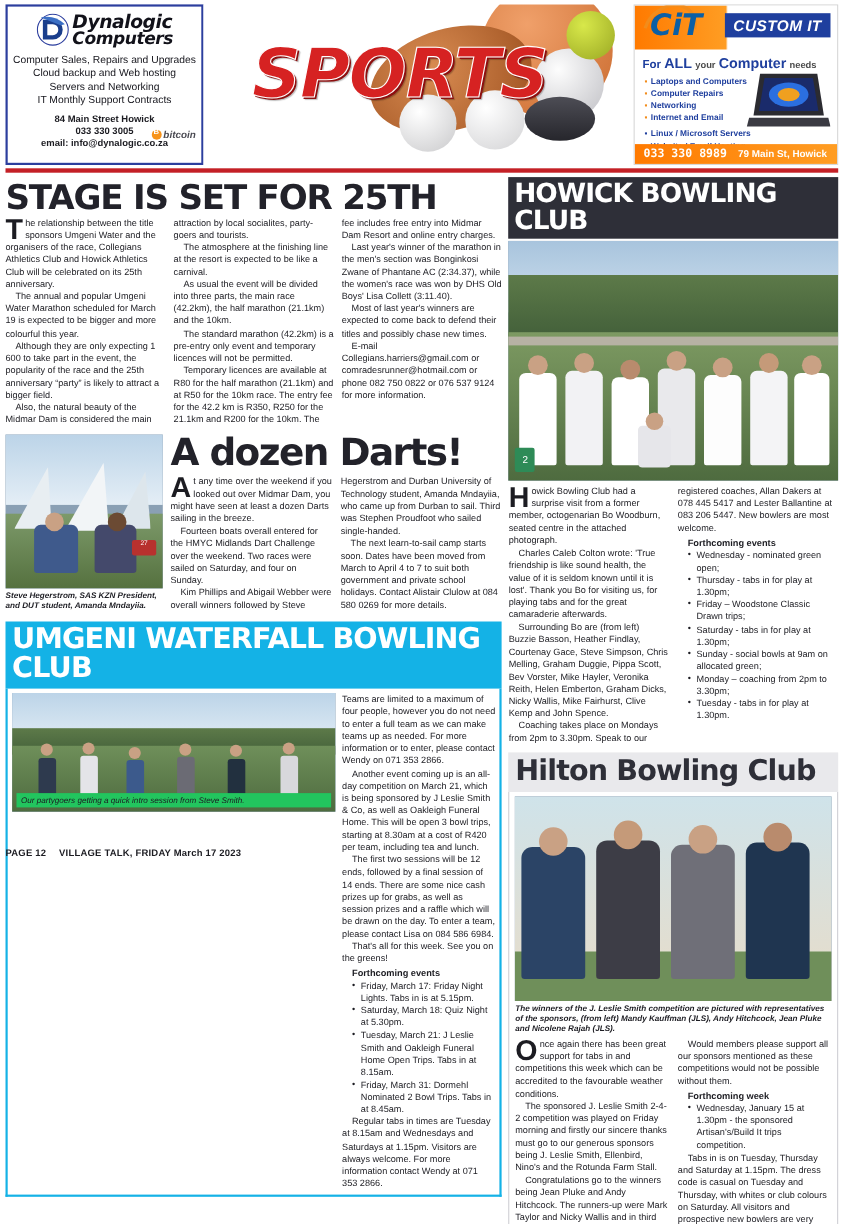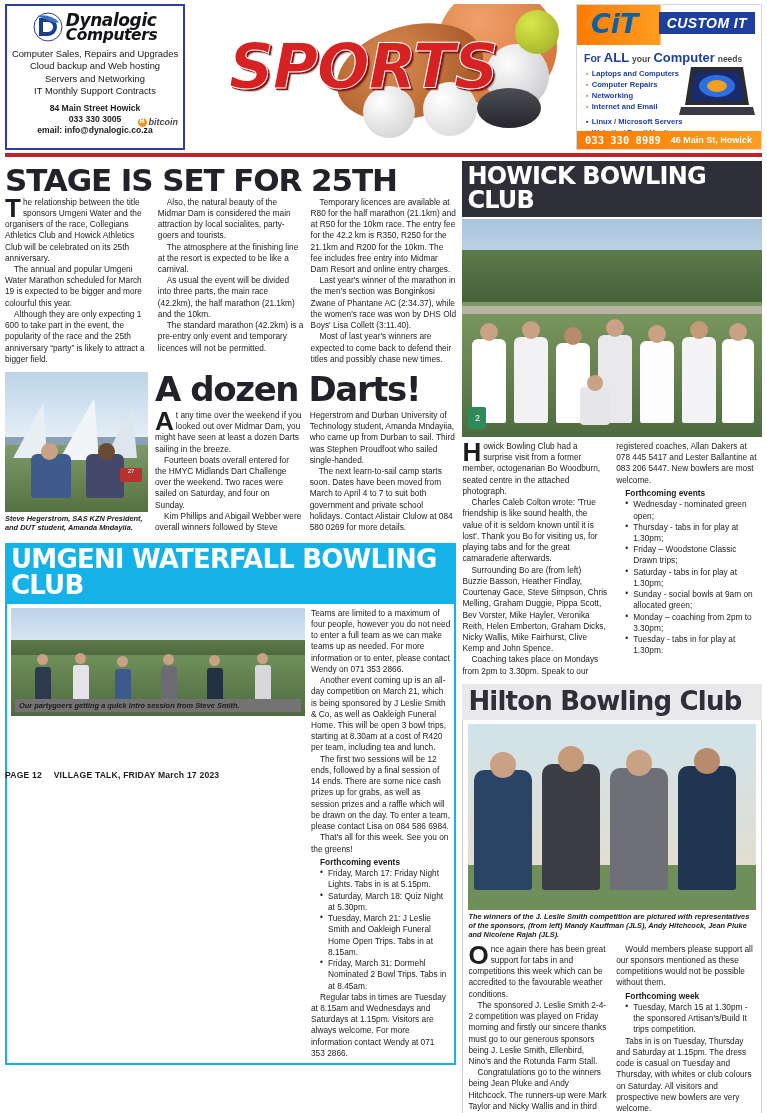--- a/index.html
+++ b/index.html
@@ -213,21 +213,21 @@
         <svg width="78" height="55" viewBox="0 0 78 55">
           <polygon points="14,2 66,2 72,40 8,40" fill="#2b2b31"></polygon>
           <polygon points="18,6 62,6 67,36 13,36" fill="#1a2b6b"></polygon>
           <ellipse cx="40" cy="21" rx="18" ry="11" fill="#2b6fe0"></ellipse>
           <ellipse cx="40" cy="21" rx="10" ry="6" fill="#f0a020"></ellipse>
           <polygon points="4,42 76,42 78,50 2,50" fill="#3a3a42"></polygon>
         </svg>
       </div>
       <div class="cit-bottom">
         <span>033 330 8989</span>
-        <span class="addr">46 Main St, Howick</span>
+        <span class="addr">79 Main St, Howick</span>
       </div>
     </div>
   </div>
 
   <div class="red-rule"></div>
 
   <div class="main">
 
     <div class="col-left">
 
@@ -239,20 +239,21 @@
         <p class="first dropcap">The relationship between the title sponsors Umgeni Water and the organisers of the race, Collegians Athletics Club and Howick Athletics Club will be celebrated on its 25th anniversary.</p>
         <p>The annual and popular Umgeni Water Marathon scheduled for March 19 is expected to be bigger and more colourful this year.</p>
         <p>Although they are only expecting 1 600 to take part in the event, the popularity of the race and the 25th anniversary “party” is likely to attract a bigger field.</p>
         <p>Also, the natural beauty of the Midmar Dam is considered the main attraction by local socialites, party-goers and tourists.</p>
         <p>The atmosphere at the finishing line at the resort is expected to be like a carnival.</p>
         <p>As usual the event will be divided into three parts, the main race (42.2km), the half marathon (21.1km) and the 10km.</p>
         <p>The standard marathon (42.2km) is a pre-entry only event and temporary licences will not be permitted.</p>
         <p>Temporary licences are available at R80 for the half marathon (21.1km) and at R50 for the 10km race. The entry fee for the 42.2 km is R350, R250 for the 21.1km and R200 for the 10km. The fee includes free entry into Midmar Dam Resort and online entry charges.</p>
         <p>Last year's winner of the marathon in the men's section was Bonginkosi Zwane of Phantane AC (2:34.37), while the women's race was won by DHS Old Boys' Lisa Collett (3:11.40).</p>
         <p>Most of last year's winners are expected to come back to defend their titles and possibly chase new times.</p>
+        <p>E-mail Collegians.harriers@gmail.com or comradesrunner@hotmail.com or phone 082 750 0822 or 076 537 9124 for more information.</p>
       </div>
 
       <div style="display:flex;gap:7px;margin-top:7px;">
         <div style="width:143px;">
           <div class="photo" style="height:140px;">
             <div class="sky"></div>
             <div class="ground" style="height:48%;background:linear-gradient(#7d9a6a,#55713f);"></div>
             <div style="position:absolute;left:8px;top:30px;width:34px;height:56px;background:#e8eef2;clip-path:polygon(90% 0,100% 100%,0 100%);"></div>
             <div style="position:absolute;left:54px;top:26px;width:40px;height:62px;background:#f2f5f7;clip-path:polygon(88% 0,100% 100%,0 100%);"></div>
             <div style="position:absolute;left:100px;top:34px;width:32px;height:52px;background:#dde6ec;clip-path:polygon(85% 0,100% 100%,0 100%);"></div>
@@ -290,21 +291,21 @@
                 <div class="fig" style="left:62px;width:16px;height:42px;background:#e4e4e8;"></div>
                 <div class="head" style="left:64px;bottom:48%;width:11px;height:11px;"></div>
                 <div class="fig" style="left:104px;width:16px;height:38px;background:#3c5a8c;"></div>
                 <div class="head" style="left:106px;bottom:45%;width:11px;height:11px;"></div>
                 <div class="fig" style="left:150px;width:16px;height:41px;background:#6b6b74;"></div>
                 <div class="head" style="left:152px;bottom:47%;width:11px;height:11px;"></div>
                 <div class="fig" style="left:196px;width:16px;height:39px;background:#22303f;"></div>
                 <div class="head" style="left:198px;bottom:46%;width:11px;height:11px;"></div>
                 <div class="fig" style="left:244px;width:16px;height:42px;background:#d8d8dc;"></div>
                 <div class="head" style="left:246px;bottom:48%;width:11px;height:11px;"></div>
-                <div style="position:absolute;left:4px;right:4px;bottom:4px;background:#737373;padding:2px 4px;font-size:7.4px;font-style:italic;font-weight:bold;">Our partygoers getting a quick intro session from Steve Smith.</div>
+                <div style="position:absolute;left:4px;right:4px;bottom:4px;background:#22c55e;padding:2px 4px;font-size:7.4px;font-style:italic;font-weight:normal;">Our partygoers getting a quick intro session from Steve Smith.</div>
               </div>
             </div>
             <div style="flex:1;font-size:8.3px;line-height:1.355;">
               <p style="margin:0;text-indent:0;">Teams are limited to a maximum of four people, however you do not need to enter a full team as we can make teams up as needed. For more information or to enter, please contact Wendy on 071 353 2866.</p>
               <p style="margin:0;text-indent:9px;">Another event coming up is an all-day competition on March 21, which is being sponsored by J Leslie Smith &amp; Co, as well as Oakleigh Funeral Home. This will be open 3 bowl trips, starting at 8.30am at a cost of R420 per team, including tea and lunch.</p>
               <p style="margin:0;text-indent:9px;">The first two sessions will be 12 ends, followed by a final session of 14 ends. There are some nice cash prizes up for grabs, as well as session prizes and a raffle which will be drawn on the day. To enter a team, please contact Lisa on 084 586 6984.</p>
               <p style="margin:0;text-indent:9px;">That's all for this week. See you on the greens!</p>
               <div class="evt-head">Forthcoming events</div>
               <ul class="evts">
                 <li>Friday, March 17: Friday Night Lights. Tabs in is at 5.15pm.</li>
@@ -383,21 +384,21 @@
           </div>
           <div class="caption">The winners of the J. Leslie Smith competition are pictured with representatives of the sponsors, (from left) Mandy Kauffman (JLS), Andy Hitchcock, Jean Pluke and Nicolene Rajah (JLS).</div>
           <div class="cols2">
             <p class="first dropcap">Once again there has been great support for tabs in and competitions this week which can be accredited to the favourable weather conditions.</p>
             <p>The sponsored J. Leslie Smith 2-4-2 competition was played on Friday morning and firstly our sincere thanks must go to our generous sponsors being J. Leslie Smith, Ellenbird, Nino's and the Rotunda Farm Stall.</p>
             <p>Congratulations go to the winners being Jean Pluke and Andy Hitchcock. The runners-up were Mark Taylor and Nicky Wallis and in third position were Di Smythe and Gunther Schroeder.</p>
 
             <p>Would members please support all our sponsors mentioned as these competitions would not be possible without them.</p>
             <div class="evt-head">Forthcoming week</div>
             <ul class="evts">
-              <li>Tuesday, March 15 at 1.30pm - the sponsored Artisan's/Build It trips competition.</li>
+              <li>Wednesday, January 15 at 1.30pm - the sponsored Artisan's/Build It trips competition.</li>
             </ul>
             <p>Tabs in is on Tuesday, Thursday and Saturday at 1.15pm. The dress code is casual on Tuesday and Thursday, with whites or club colours on Saturday. All visitors and prospective new bowlers are very welcome.</p>
 
           </div>
         </div>
       </div>
     </div>
   </div>
 
   <div class="footer">

